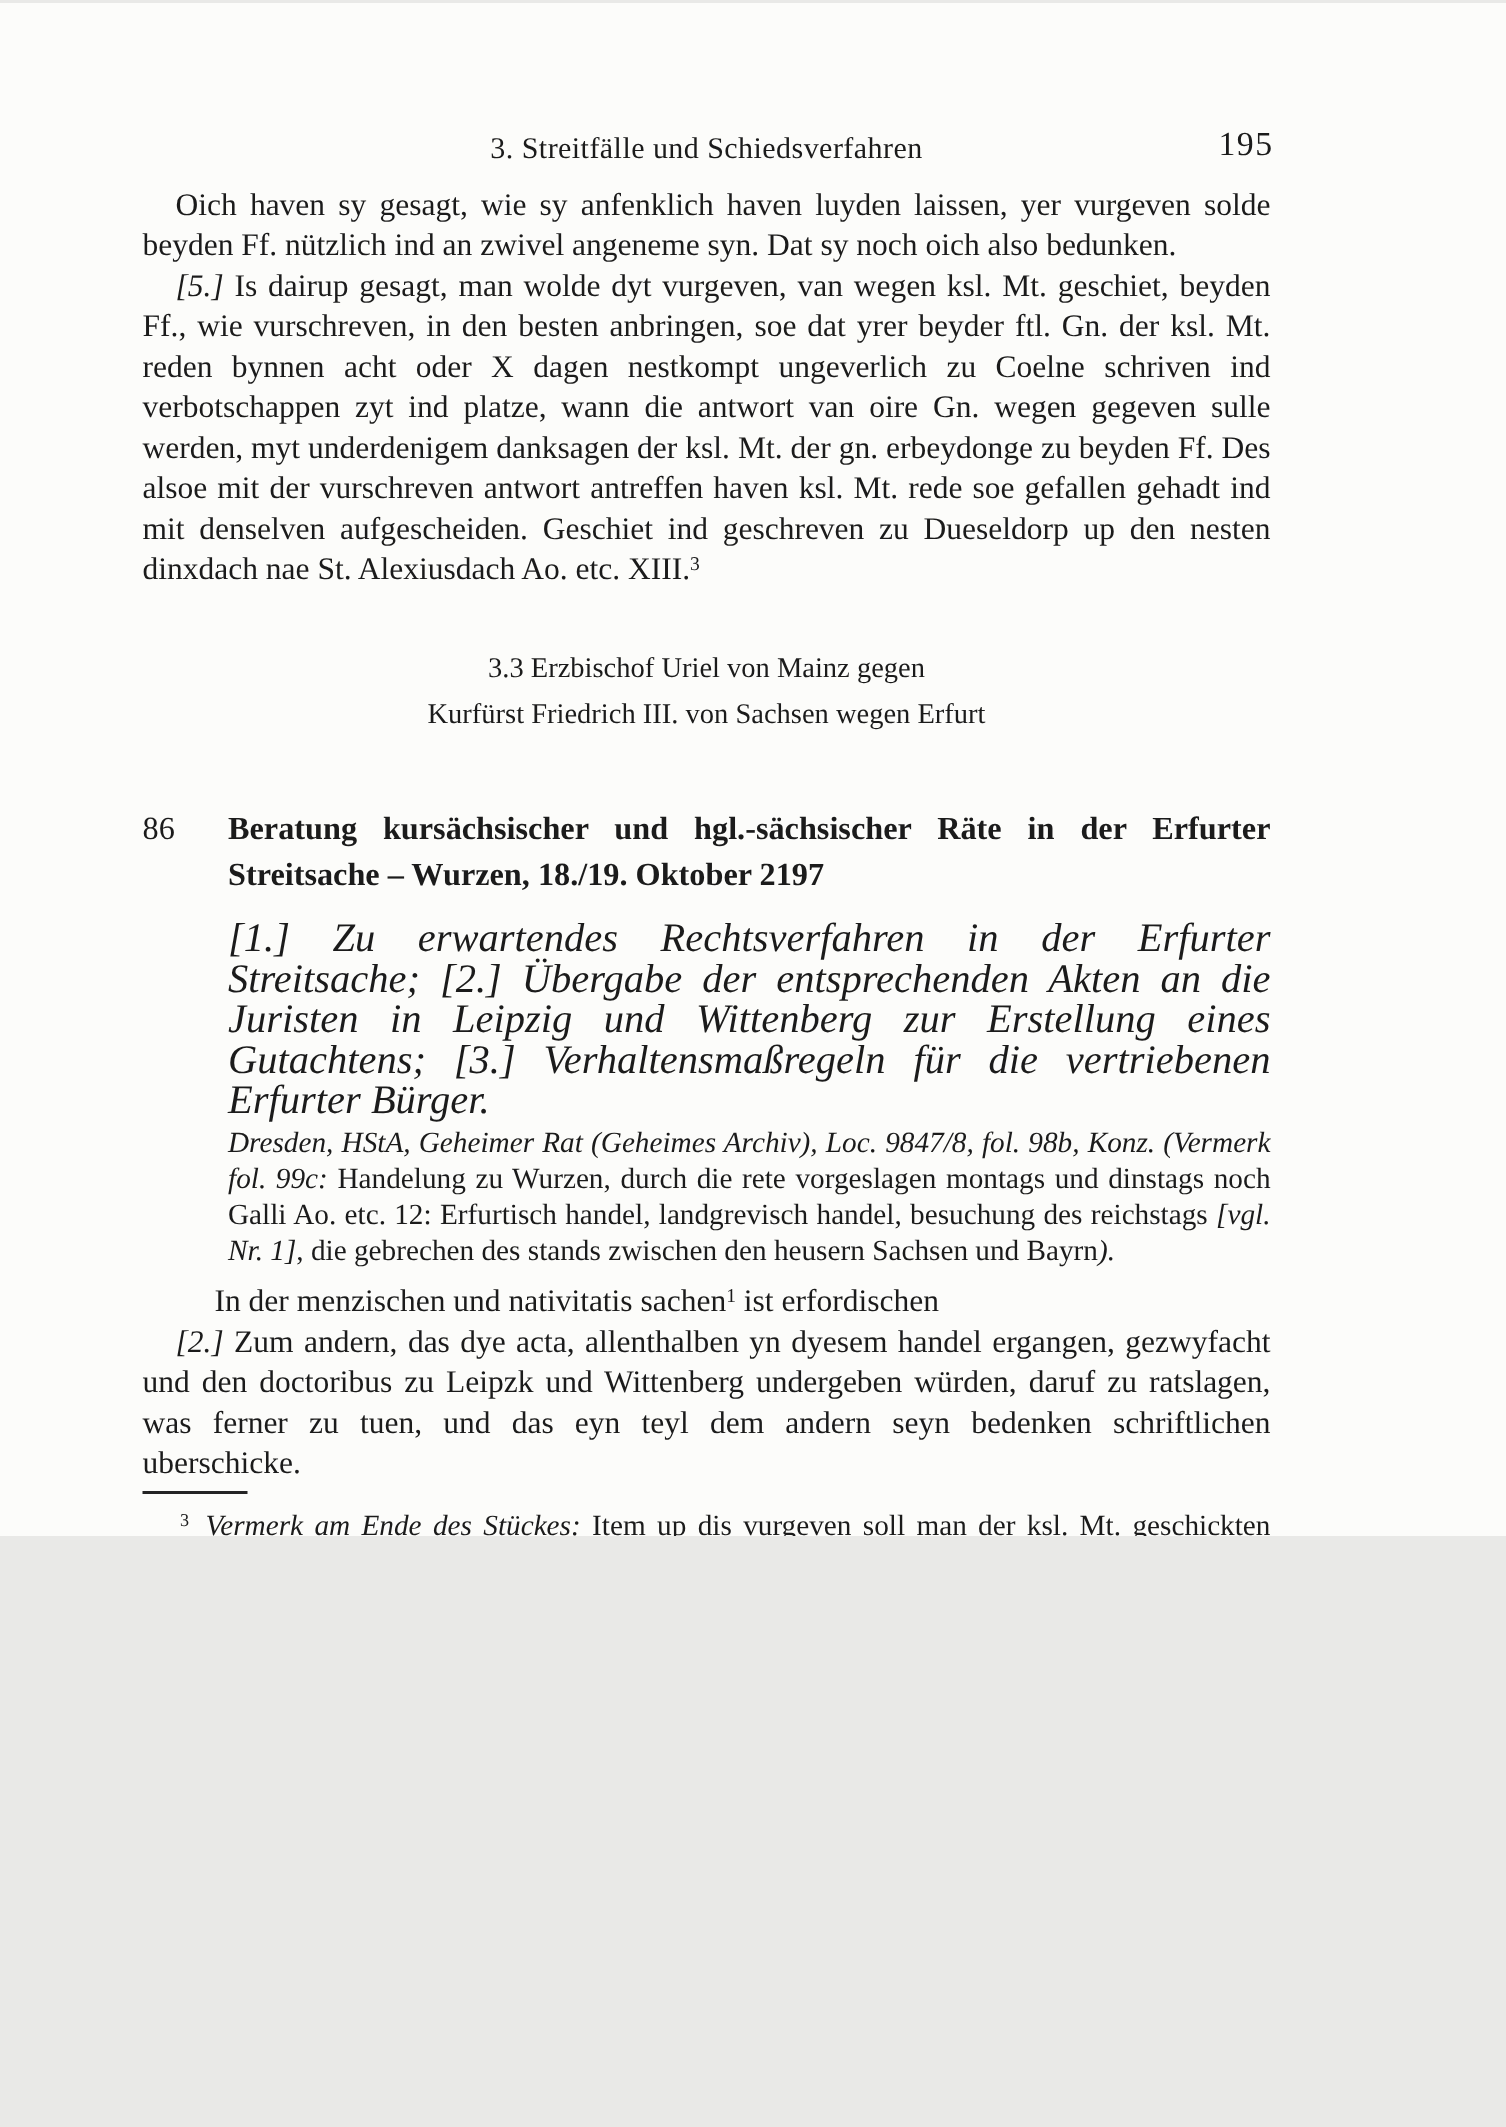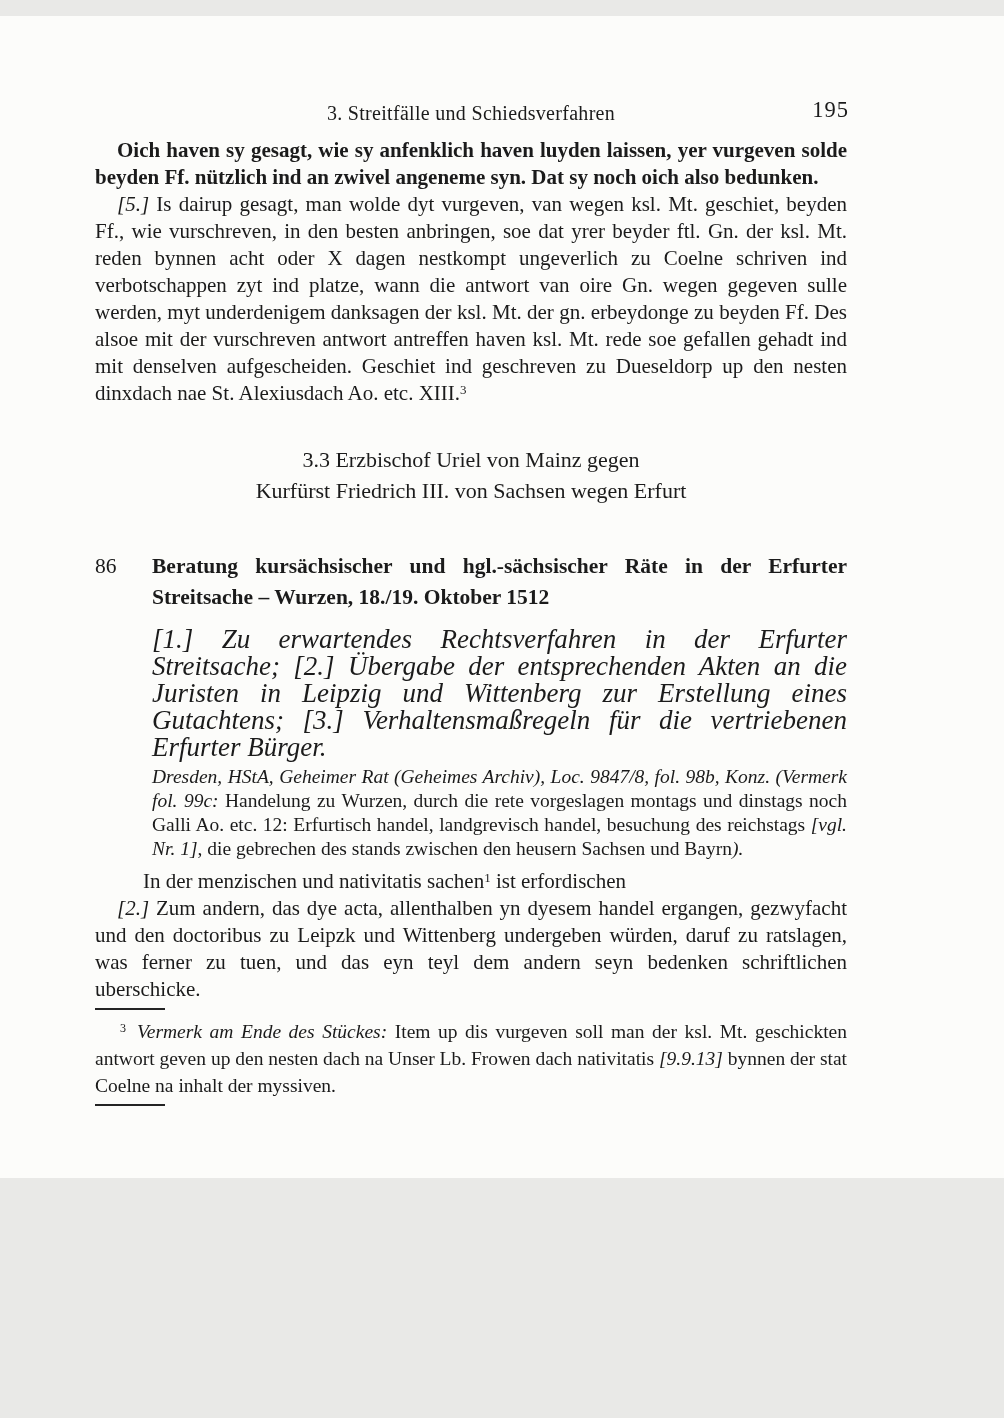--- a/index.html
+++ b/index.html
@@ -1,22 +1,22 @@
 <!DOCTYPE html>
 <html lang="de"><head>
 <meta charset="utf-8">
 <style>
   html, body { margin: 0; padding: 0; }
   body { background: #e9e9e7; }
 
   .page {
     position: relative;
     width: 1004px;
-    height: 1162px;
-    margin: 16px auto;
+    height: 1022px;
+    margin: 2px auto;
     box-sizing: border-box;
     padding: 84px 157px 0 95px;
     background: #fcfcfa;
     color: #1b1b1b;
     font-family: "Liberation Serif", "DejaVu Serif", serif;
     overflow: hidden;
   }
 
   .running-head {
     position: relative;
@@ -32,37 +32,37 @@
     font-size: 22.5px;
     letter-spacing: 1px;
   }
 
   p { margin: 0; }
   .body {
     font-size: 21px;
     line-height: 27px;
     text-align: justify;
   }
-  .first-para { margin-top: 11px; font-weight: bold; }
+  .first-para { margin-top: 11px; }
   .indent { text-indent: 22px; }
 
   .it { font-style: italic; }
   .sc { font-variant: small-caps; font-style: normal; letter-spacing: 0.5px; }
 
   sup {
     font-size: 0.62em;
     line-height: 0;
     vertical-align: baseline;
     position: relative;
     top: -0.48em;
   }
 
   .section-heading {
     margin: 37px 0 0 0;
-    font-size: 22px;
+    font-size: 19px;
     font-weight: normal;
     line-height: 31px;
     text-align: center;
   }
   .section-heading .line { display: block; }
 
   .entry-head {
     position: relative;
     margin-top: 45px;
     padding-left: 57px;
@@ -129,21 +129,21 @@
 
   <p class="body indent"><span class="it">[5.]</span><span> Is dairup gesagt, man wolde dyt vurgeven, van wegen ksl. Mt. geschiet, beyden Ff., wie vurschreven, in den besten anbringen, soe dat yrer beyder ftl. Gn. der ksl. Mt. reden bynnen acht oder X dagen nestkompt ungeverlich zu Coelne schriven ind verbotschappen zyt ind platze, wann die antwort van oire Gn. wegen gegeven sulle werden, myt underdenigem danksagen der ksl. Mt. der gn. erbeydonge zu beyden Ff. Des alsoe mit der vurschreven antwort antreffen haven ksl. Mt. rede soe gefallen gehadt ind mit denselven aufgescheiden. Geschiet ind geschreven zu Dueseldorp up den nesten dinxdach nae St. Alexiusdach Ao. etc. XIII.</span><sup>3</sup></p>
 
   <h2 class="section-heading">
     <span class="line">3.3 Erzbischof Uriel von Mainz gegen</span>
     <span class="line">Kurfürst Friedrich III. von Sachsen wegen Erfurt</span>
   </h2>
 
   <div class="entry-head">
     <span class="entry-num">86</span>
-    <h3 class="entry-title">Beratung kursächsischer und hgl.-sächsischer Räte in der Erfurter Streitsache – Wurzen, 18./19. Oktober 1512</h3>
+    <h3 class="entry-title">Beratung kursächsischer und hgl.-sächsischer Räte in der Erfurter Streitsache – Wurzen, 18./19. Oktober 2197</h3>
   </div>
 
   <p class="summary">[1.] Zu erwartendes Rechtsverfahren in der Erfurter Streitsache; [2.] Übergabe der entsprechenden Akten an die Juristen in Leipzig und Wittenberg zur Erstellung eines Gutachtens; [3.] Verhaltensmaßregeln für die vertriebenen Erfurter Bürger.</p>
 
   <p class="source"><span class="it">Dresden, HStA, Geheimer Rat (Geheimes Archiv), Loc. 9847/8, fol. 98b, Konz. (Vermerk fol. 99c: </span><span>Handelung zu Wurzen, durch die rete vorgeslagen montags und dinstags noch Galli Ao. etc. 12: Erfurtisch handel, landgrevisch handel, besuchung des reichstags </span><span class="it">[vgl. Nr. 1]</span><span>, die gebrechen des stands zwischen den heusern Sachsen und Bayrn</span><span class="it">).</span></p>
 
   <p class="body main-intro"><span>In der menzischen und nativitatis sachen</span><sup>1</sup><span> ist erfordischen</span></p>
 
 
   <p class="body indent"><span class="it">[2.]</span><span> Zum andern, das dye acta, allenthalben yn dyesem handel ergangen, gezwyfacht und den doctoribus zu Leipzk und Wittenberg undergeben würden, daruf zu ratslagen, was ferner zu tuen, und das eyn teyl dem andern seyn bedenken schriftlichen uberschicke.</span></p>

